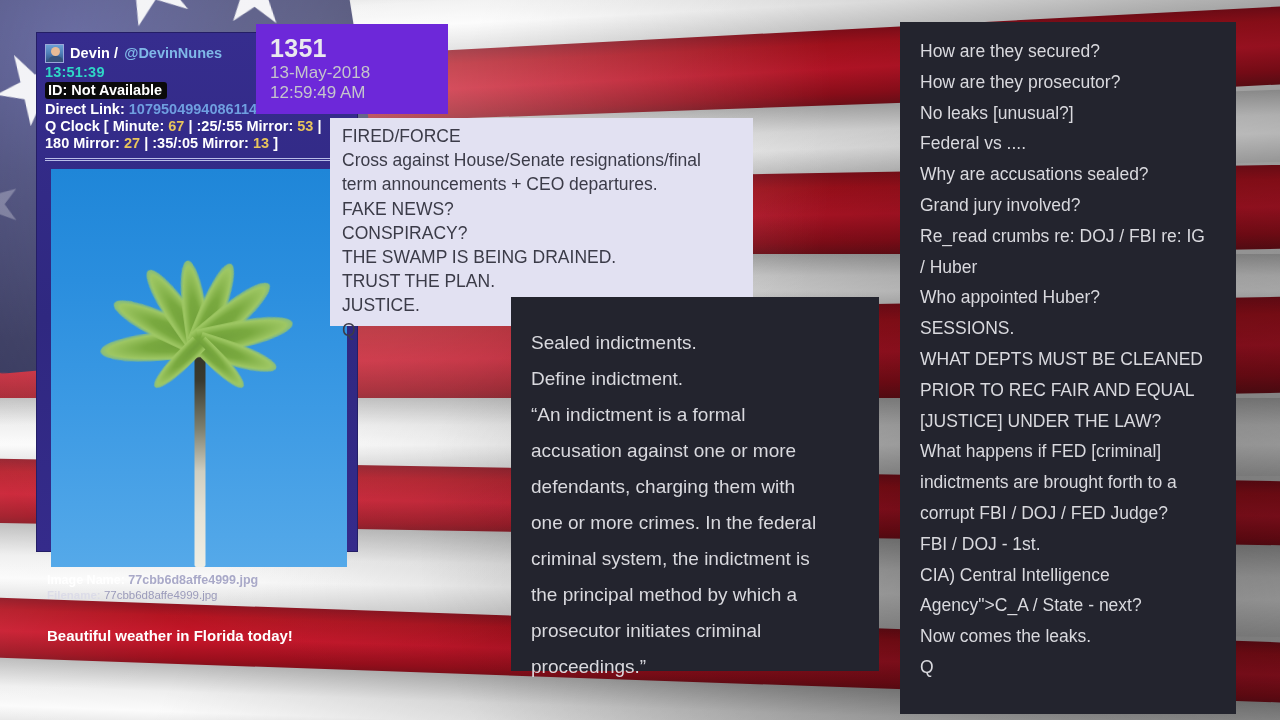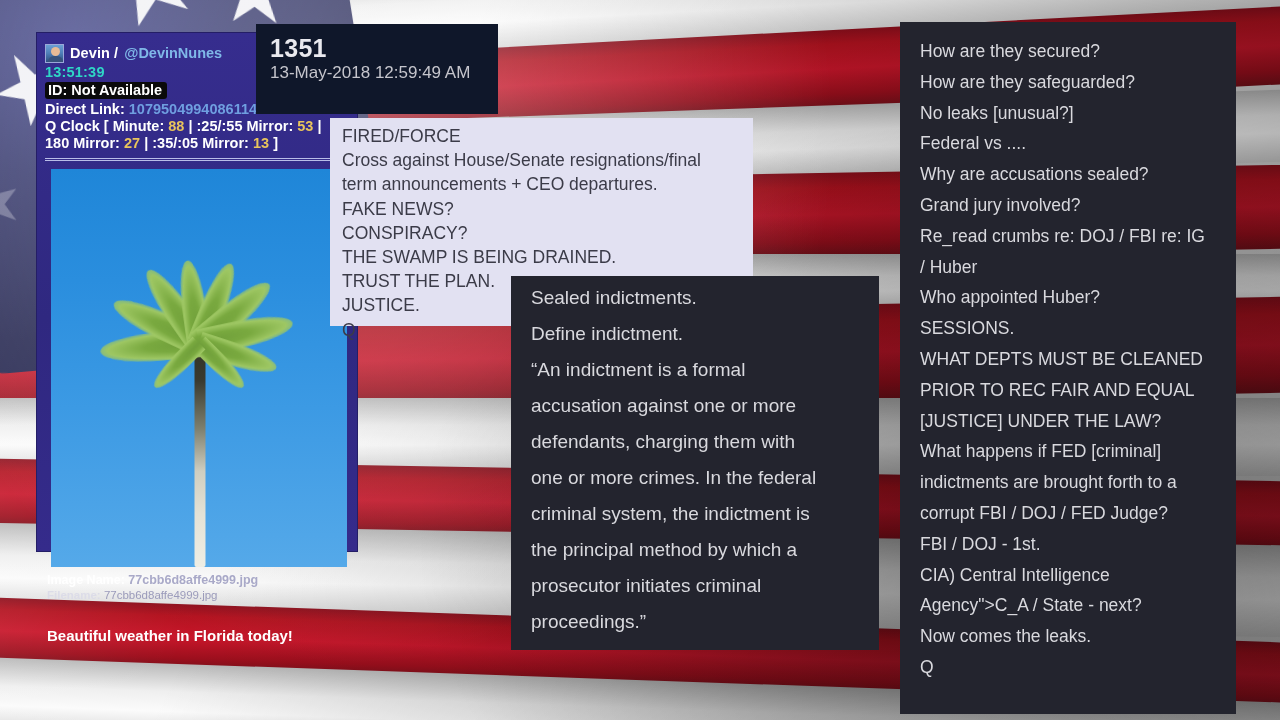--- a/index.html
+++ b/index.html
@@ -111,40 +111,40 @@
   }
 
   .meta{ margin:6px 0 0 4px; font-size:12.5px; font-weight:bold; color:#ffffff; }
   .meta .dim{ color:#a9a9c8; font-weight:bold; }
   .meta2{ margin:2px 0 0 4px; font-size:11.5px; font-weight:bold; color:#dcdce8; }
   .meta2 .dim{ color:#9b9bbb; font-weight:normal; }
   #caption{ margin:26px 0 0 4px; font-size:15px; font-weight:bold; color:#ffffff; }
 
   
   #num-panel{
-    left:256px; top:24px; width:242px; height:90px;
-    background:#0f172a; color:#d8d8dc; padding:10px 14px;
+    left:256px; top:24px; width:192px; height:90px;
+    background:#6d28d9; color:#d8d8dc; padding:10px 14px;
   }
   #postnum{ font-size:25px; font-weight:bold; color:#e9e9ee; letter-spacing:.3px; }
   #postdate{ font-size:17px; color:#c5c5cc; }
 
   
   #light-panel{
     left:330px; top:118px; width:423px; height:208px;
     background:#e2e1f2; color:#3b3b48;
     padding:6px 10px 4px 12px;
     font-size:17.5px; line-height:24.2px;
   }
   #light-panel div{ white-space:nowrap; }
 
   
   #mid-panel{
-    left:511px; top:276px; width:368px; height:374px;
+    left:511px; top:297px; width:368px; height:374px;
     background:#23242e; color:#d9d9de;
-    padding:4px 20px;
+    padding:28px 20px;
     font-size:19px; line-height:36px;
   }
 
   
   #right-panel{
     left:900px; top:22px; width:336px; height:692px;
     background:#23242e; color:#d9d9de;
     padding:14px 18px 0 20px;
     font-size:17.5px; line-height:30.8px;
   }
@@ -189,21 +189,21 @@
 
   <div><span id="idbadge">ID: Not Available</span></div>
 
   <div class="kv">
     <span>Direct Link:</span>
     <span class="val">107950499408611408</span>
   </div>
 
   <div class="kv">
     <span>Q Clock [ Minute:</span>
-    <span class="num">88</span>
+    <span class="num">67</span>
     <span>| :25/:55 Mirror:</span>
     <span class="num">53</span>
     <span>|</span>
   </div>
 
   <div class="kv">
     <span>180 Mirror:</span>
     <span class="num">27</span>
     <span>| :35/:05 Mirror:</span>
     <span class="num">13</span>
@@ -264,21 +264,21 @@
     <div class="ln">defendants, charging them with</div>
     <div class="ln">one or more crimes. In the federal</div>
     <div class="ln">criminal system, the indictment is</div>
     <div class="ln">the principal method by which a</div>
     <div class="ln">prosecutor initiates criminal</div>
     <div class="ln">proceedings.”</div>
   </div>
 
 <div class="panel" id="right-panel">
     <div class="ln">How are they secured?</div>
-    <div class="ln">How are they safeguarded?</div>
+    <div class="ln">How are they prosecutor?</div>
     <div class="ln">No leaks [unusual?]</div>
     <div class="ln">Federal vs ....</div>
     <div class="ln">Why are accusations sealed?</div>
     <div class="ln">Grand jury involved?</div>
     <div class="ln">Re_read crumbs re: DOJ / FBI re: IG</div>
     <div class="ln">/ Huber</div>
     <div class="ln">Who appointed Huber?</div>
     <div class="ln">SESSIONS.</div>
     <div class="ln">WHAT DEPTS MUST BE CLEANED</div>
     <div class="ln">PRIOR TO REC FAIR AND EQUAL</div>

